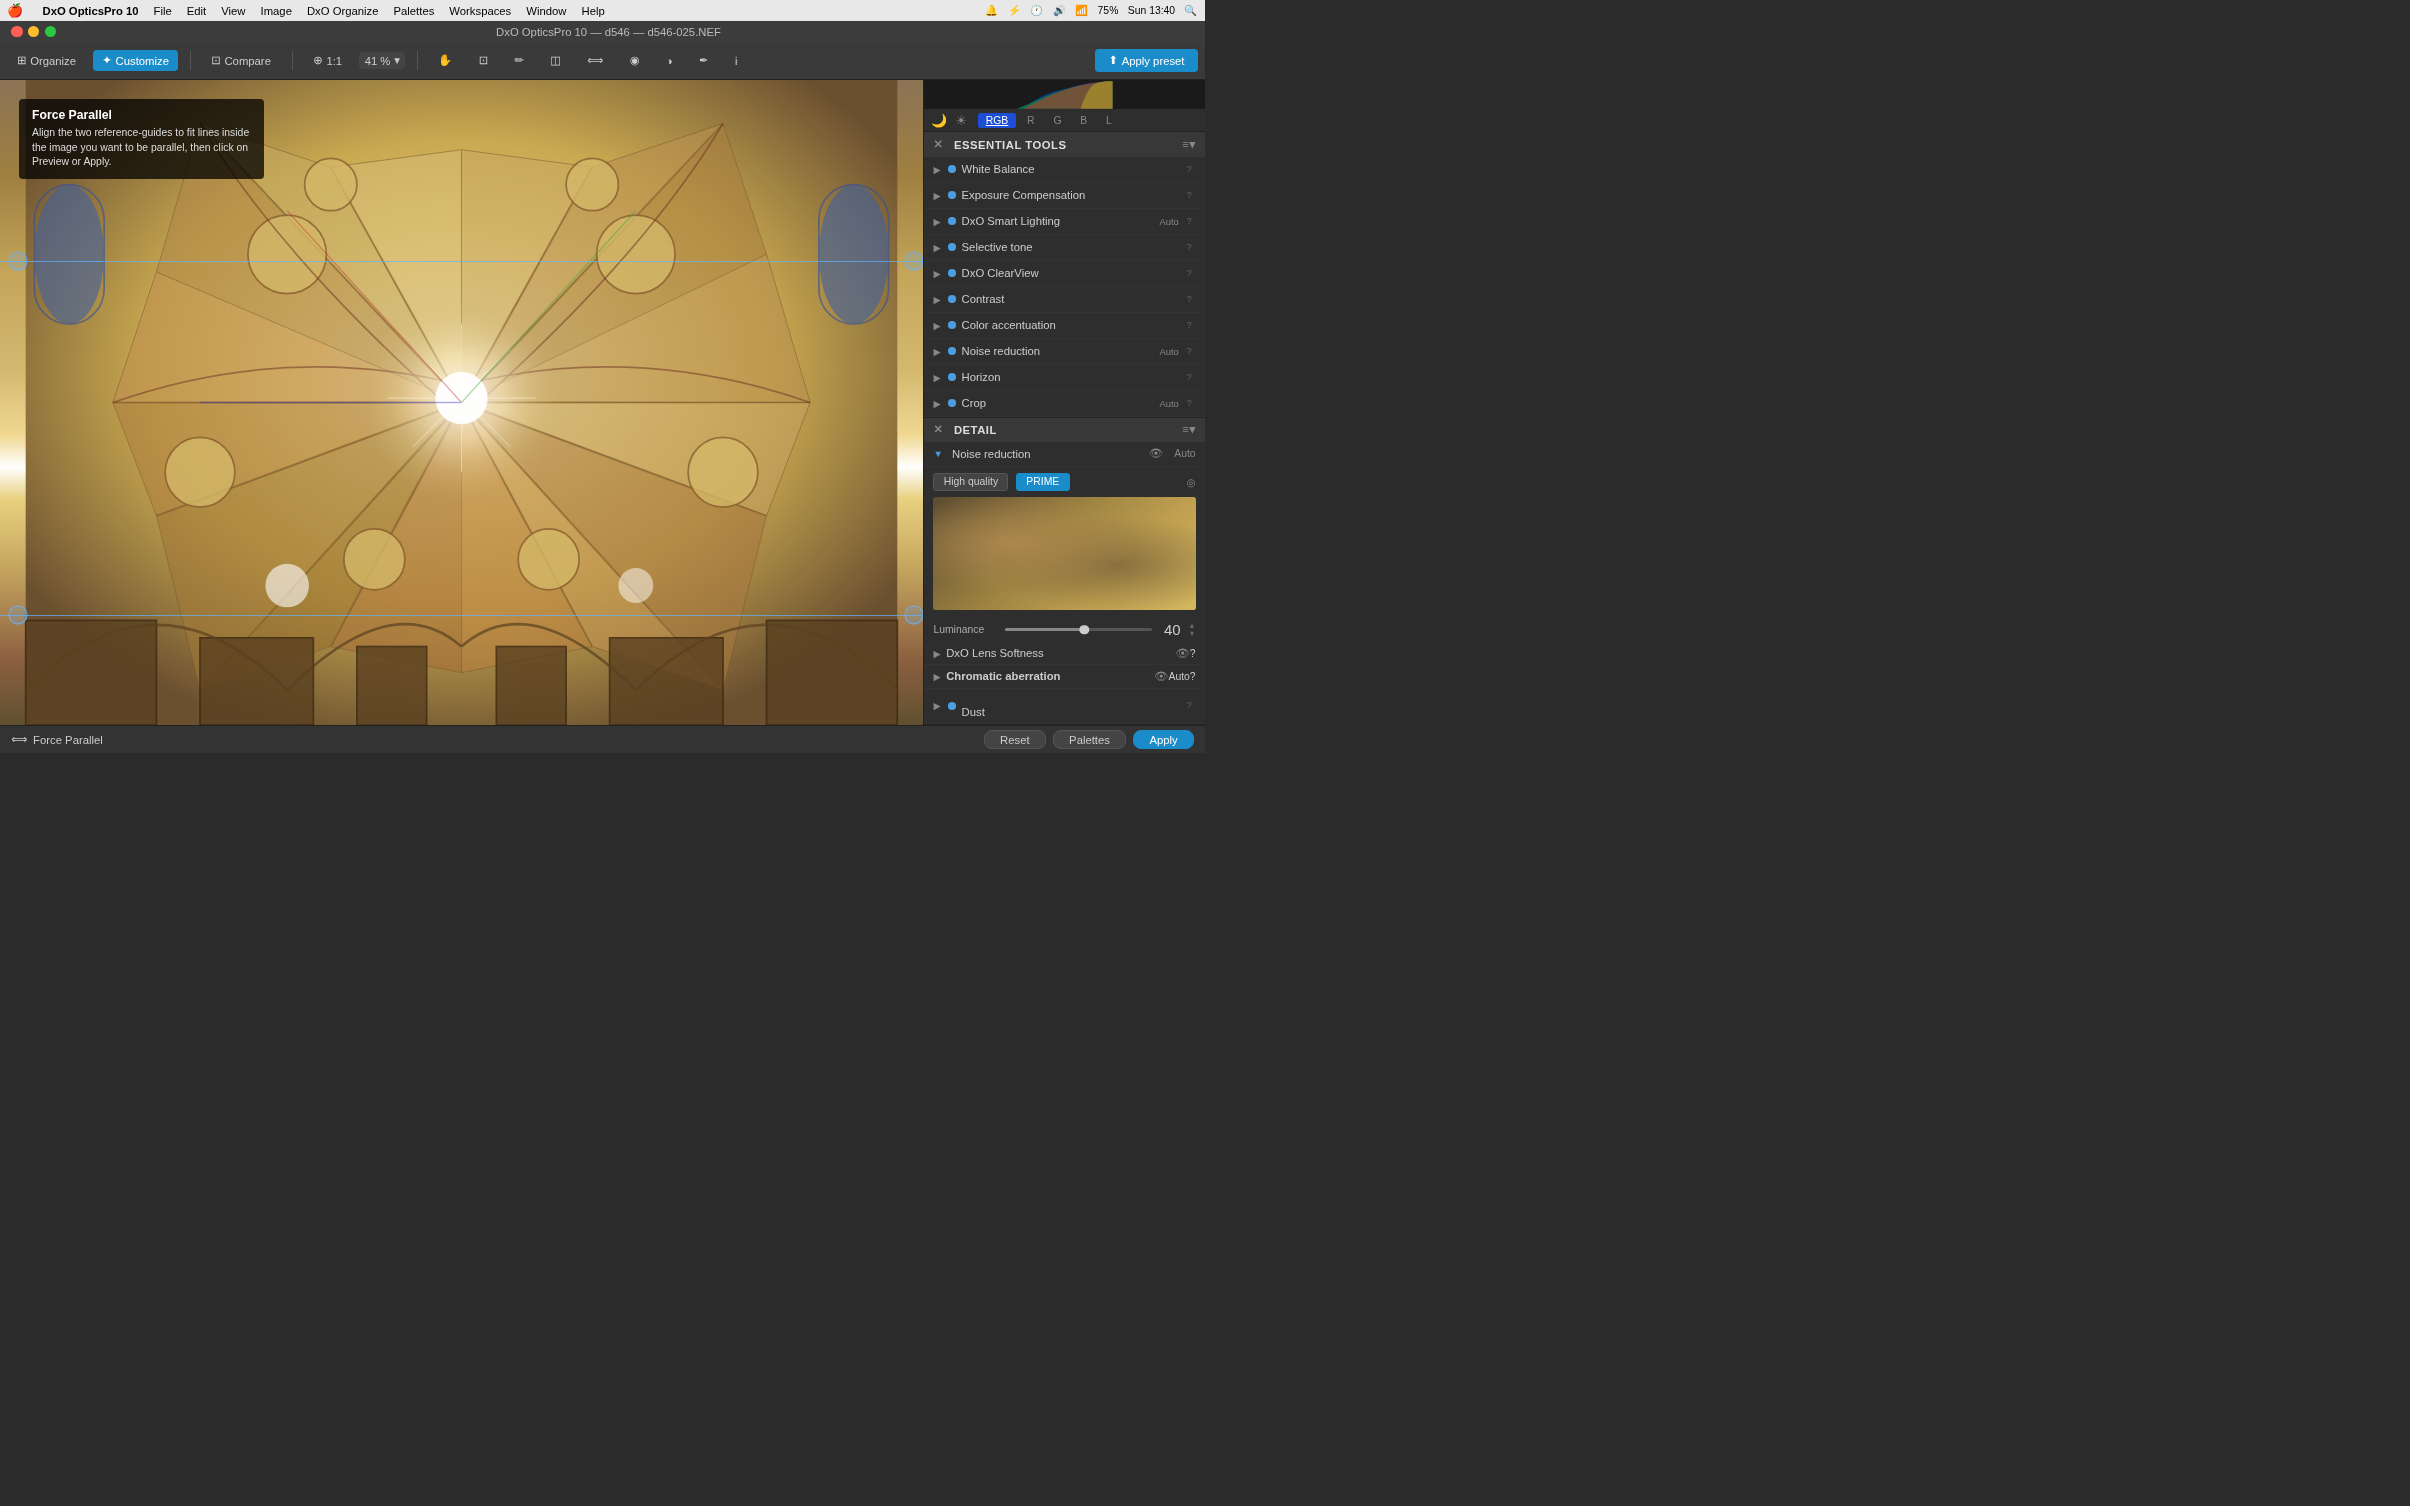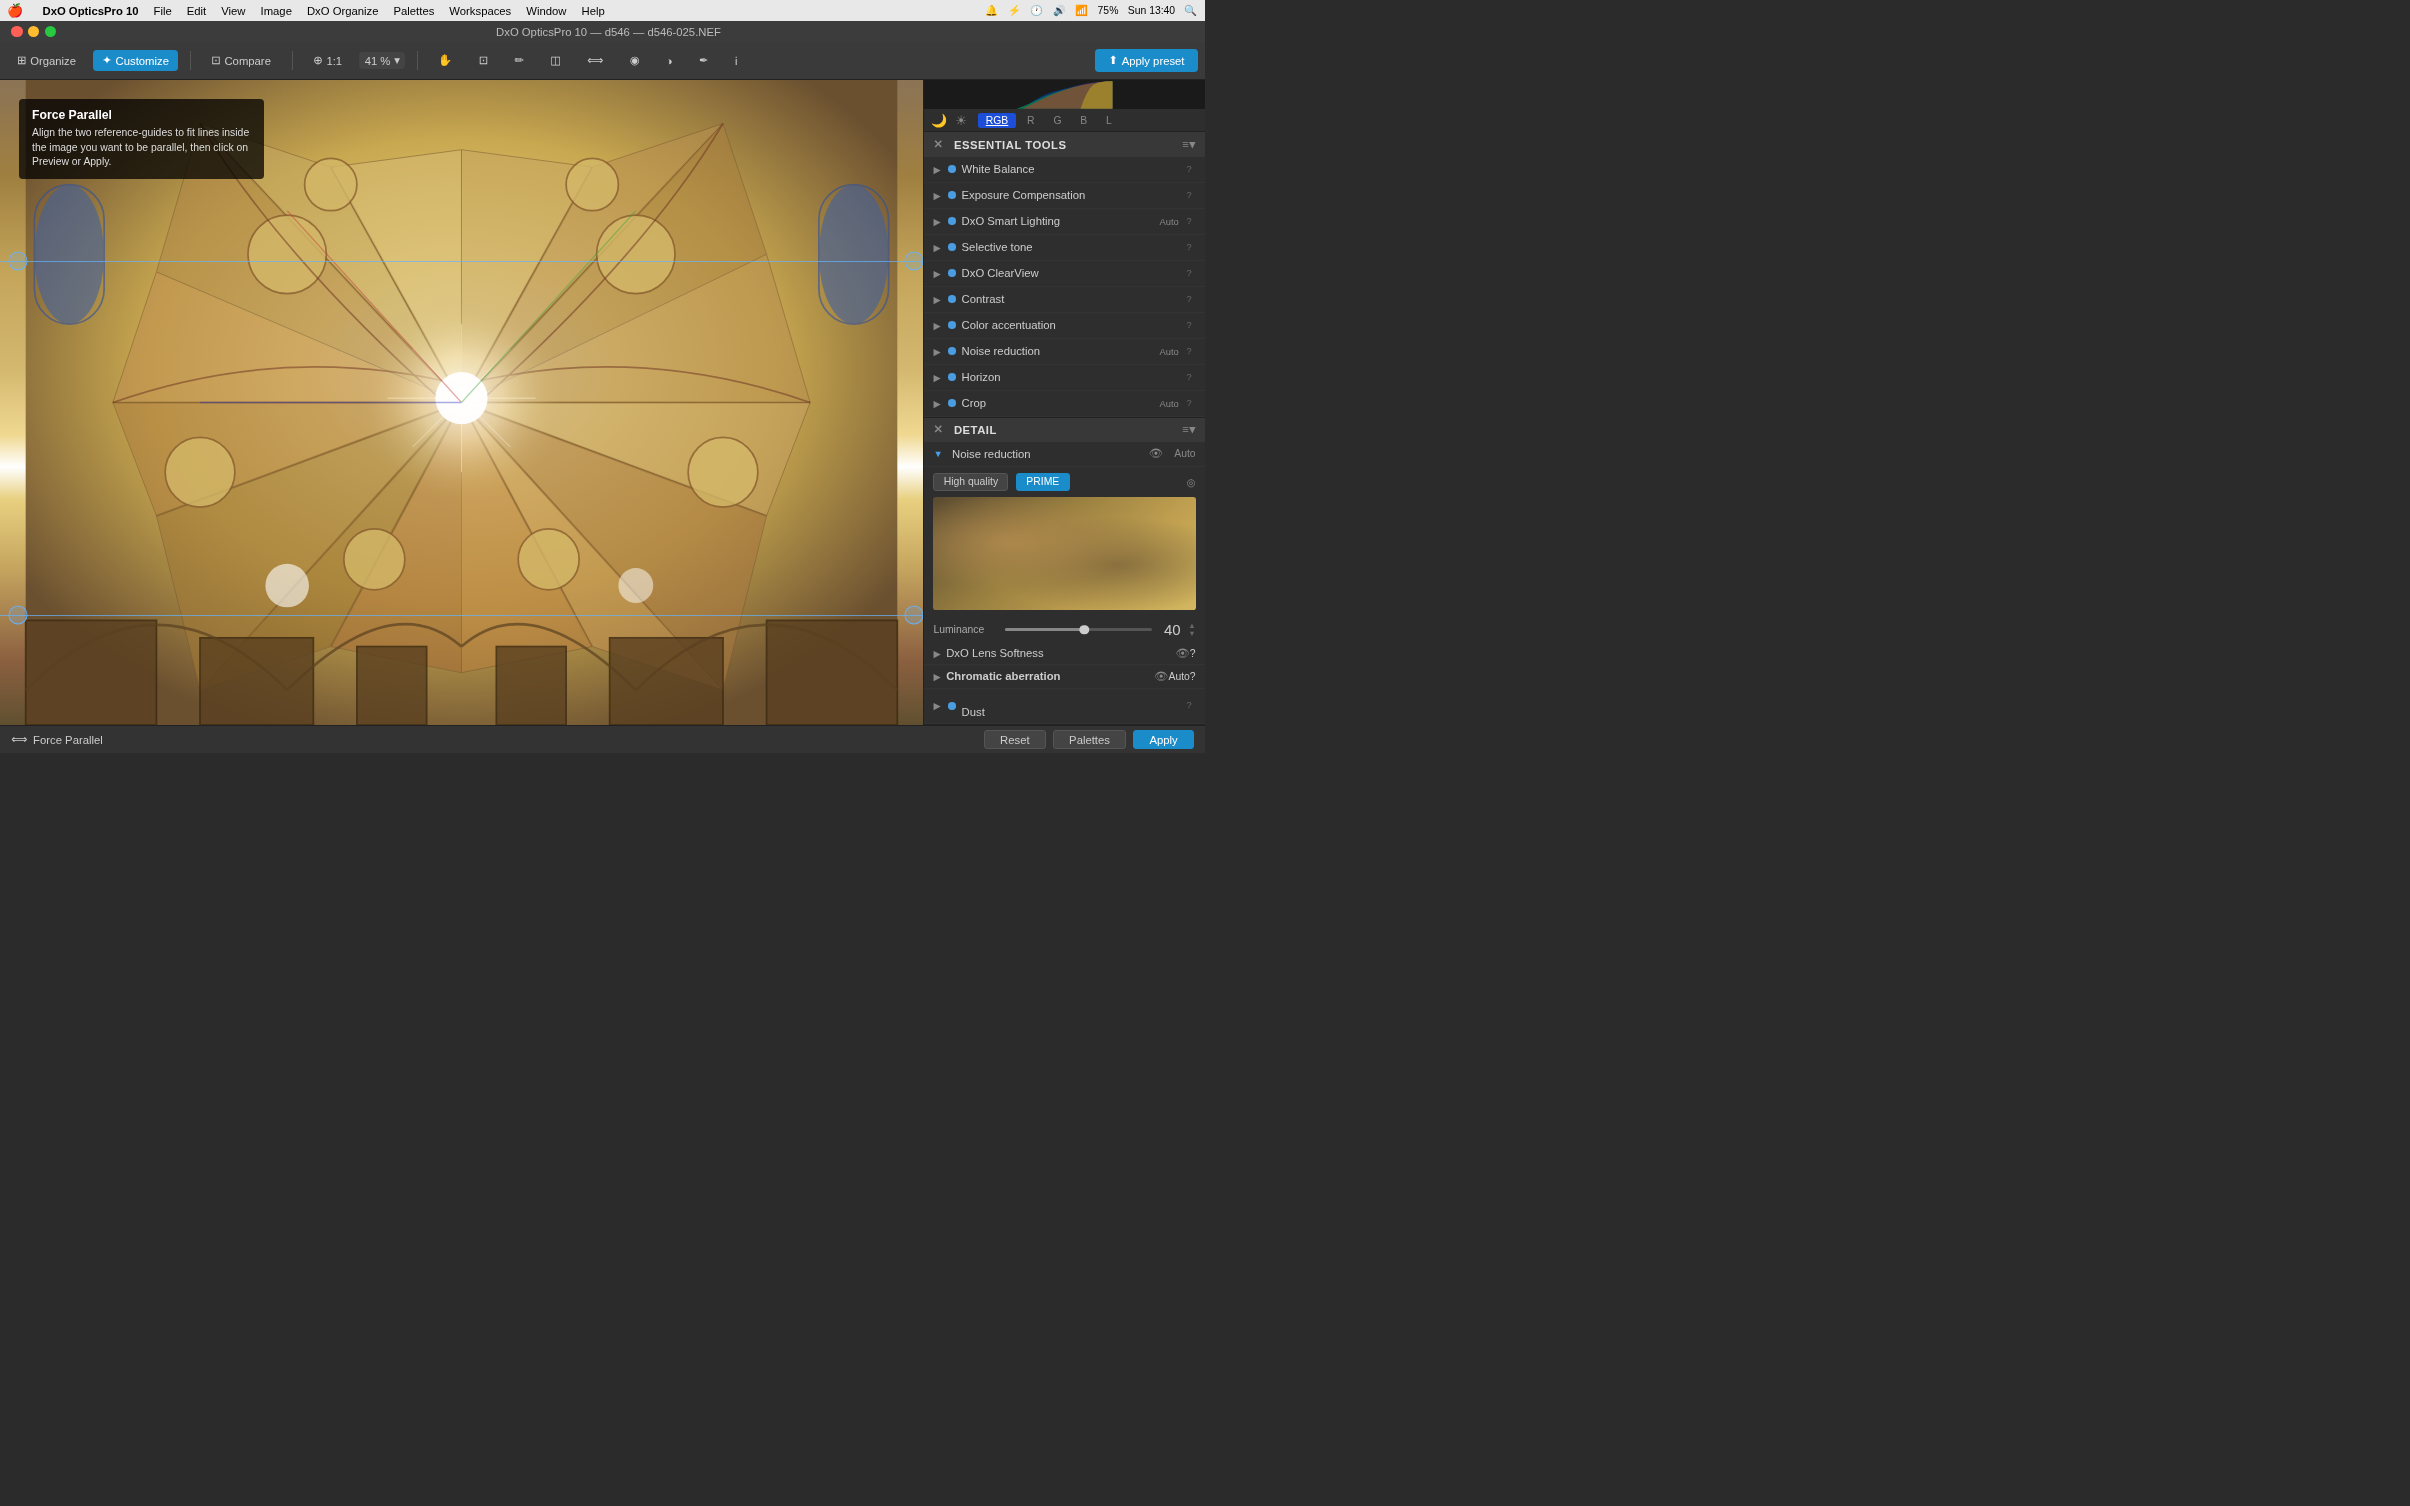--- a/index.html
+++ b/index.html
@@ -419,21 +419,21 @@
       gap: 5.6px;
       color: #ccc;
     }
     .status-bar .right-buttons {
       margin-left: auto;
       display: flex;
       gap: 7.5px;
     }
     .status-btn {
       padding: 2.8px 15px;
-      border-radius: 3px;
+      border-radius: 8px;
       font-size: 11.3px;
       border: 0.9px solid #555;
       background: #444;
       color: #ccc;
       cursor: pointer;
     }
     .status-btn.apply {
       background: #1a8cca;
       border-color: #1a8cca;
       color: white;

